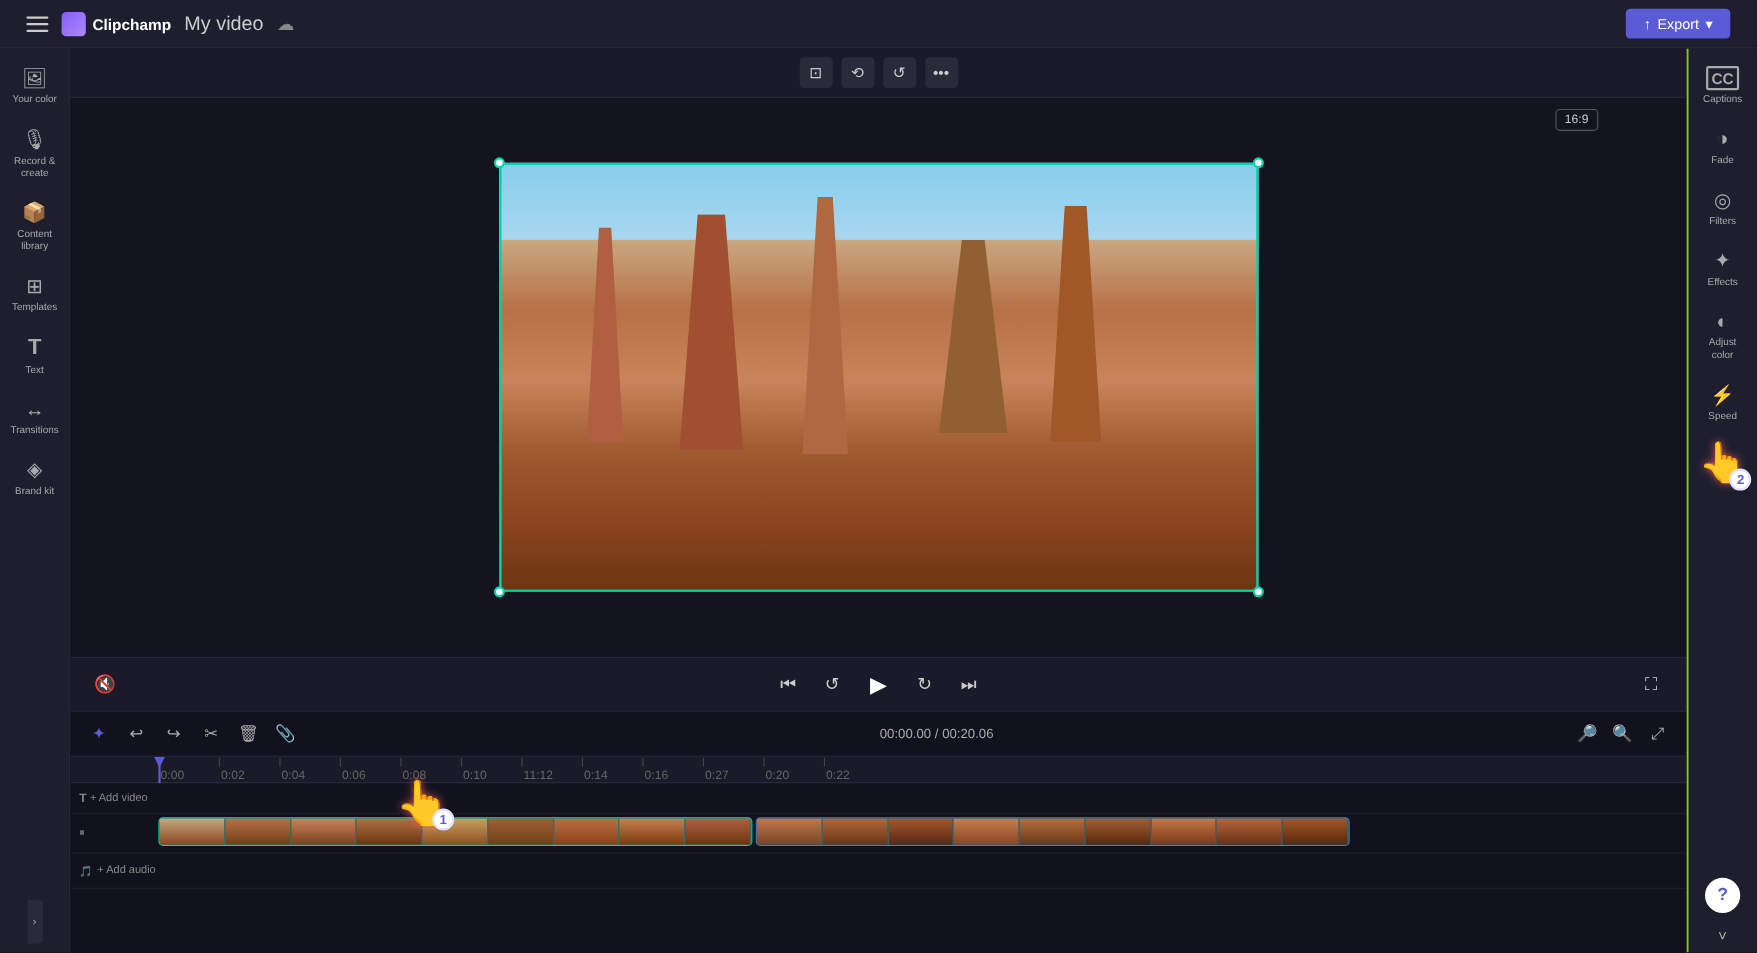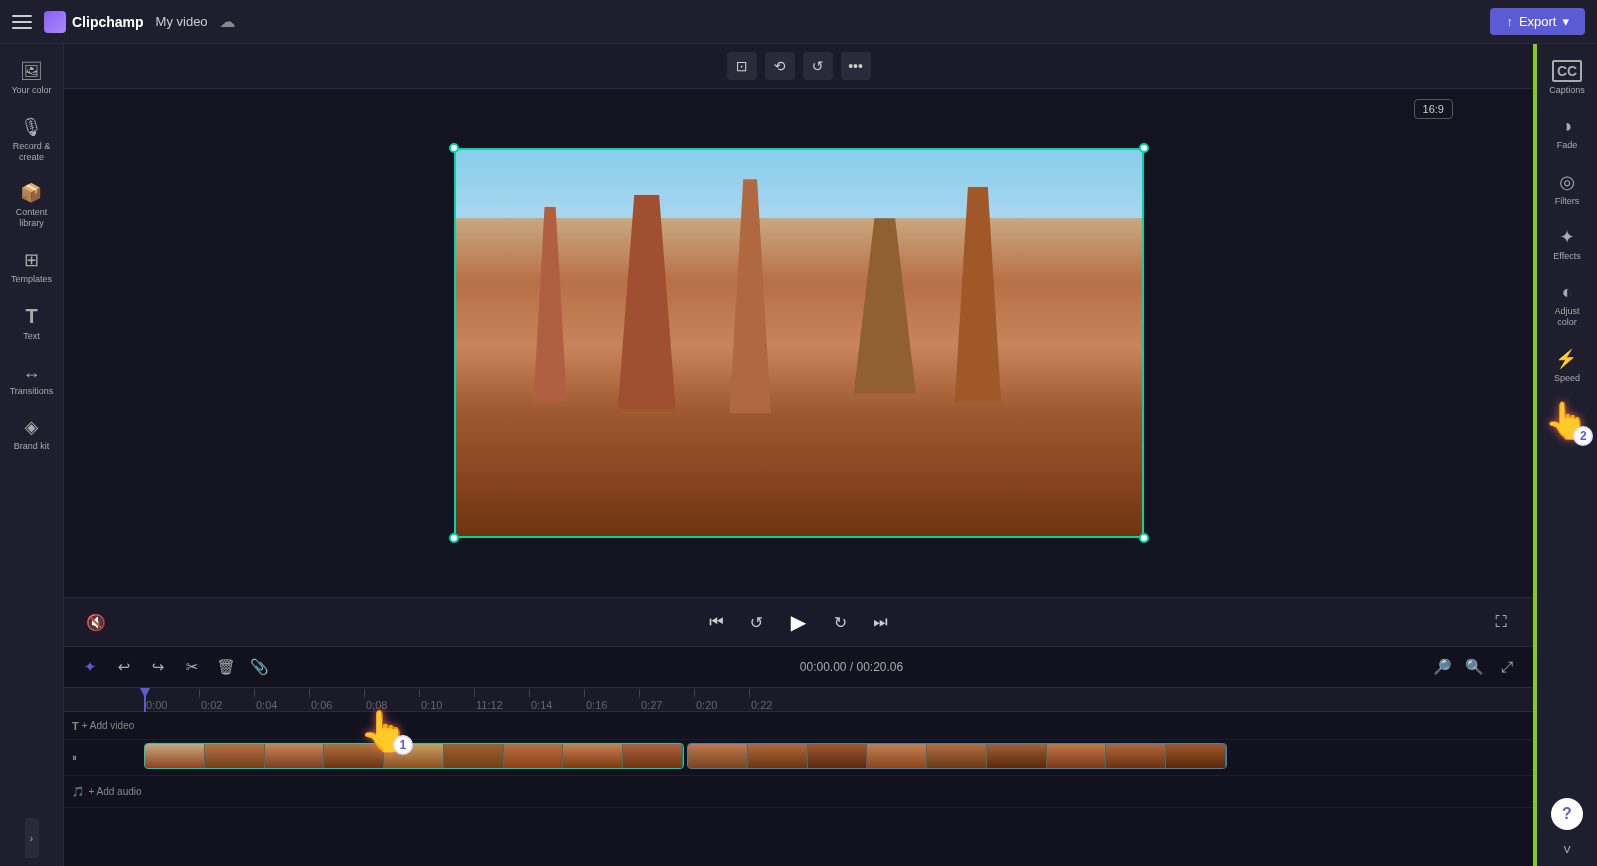--- a/index.html
+++ b/index.html
@@ -14,32 +14,32 @@
       display: flex;
       flex-direction: column;
     }
 
     
     .topbar {
       display: flex;
       align-items: center;
       background: #1e1e2e;
       height: 44px;
-      padding: 0 12px;
+      padding: 0 24px;
       border-bottom: 1px solid #2a2a3e;
       flex-shrink: 0;
       justify-content: space-between;
     }
     .topbar-left { display: flex; align-items: center; gap: 12px; }
     .hamburger-icon { width: 20px; height: 20px; cursor: pointer; display: flex; flex-direction: column; justify-content: center; gap: 4px; }
     .hamburger-icon span { display: block; height: 2px; background: #ccc; border-radius: 1px; }
     .app-logo { display: flex; align-items: center; gap: 6px; }
     .logo-icon { width: 22px; height: 22px; background: linear-gradient(135deg, #8b5cf6, #a78bfa); border-radius: 4px; }
     .app-name { color: #fff; font-size: 14px; font-weight: 600; }
-    .video-title { color: #ccc; font-size: 13px; }
+    .video-title { color: #ccc; font-size: 18px; }
     .cloud-icon { color: #888; font-size: 16px; }
     .export-btn {
       background: #5b5bd6;
       color: #fff;
       border: none;
       border-radius: 4px;
       padding: 6px 16px;
       font-size: 13px;
       cursor: pointer;
       display: flex;
@@ -375,21 +375,21 @@
       display: flex;
       align-items: center;
       width: 540px;
       border: 1px solid #4080aa;
     }
 
     
     .right-sidebar {
       width: 64px;
       background: #1e1e2e;
-      border-left: 4px solid #84cc16;
+      border-left: 2px solid #84cc16;
       display: flex;
       flex-direction: column;
       align-items: center;
       padding: 8px 0;
       gap: 4px;
       flex-shrink: 0;
     }
 
     
     .aspect-badge {

